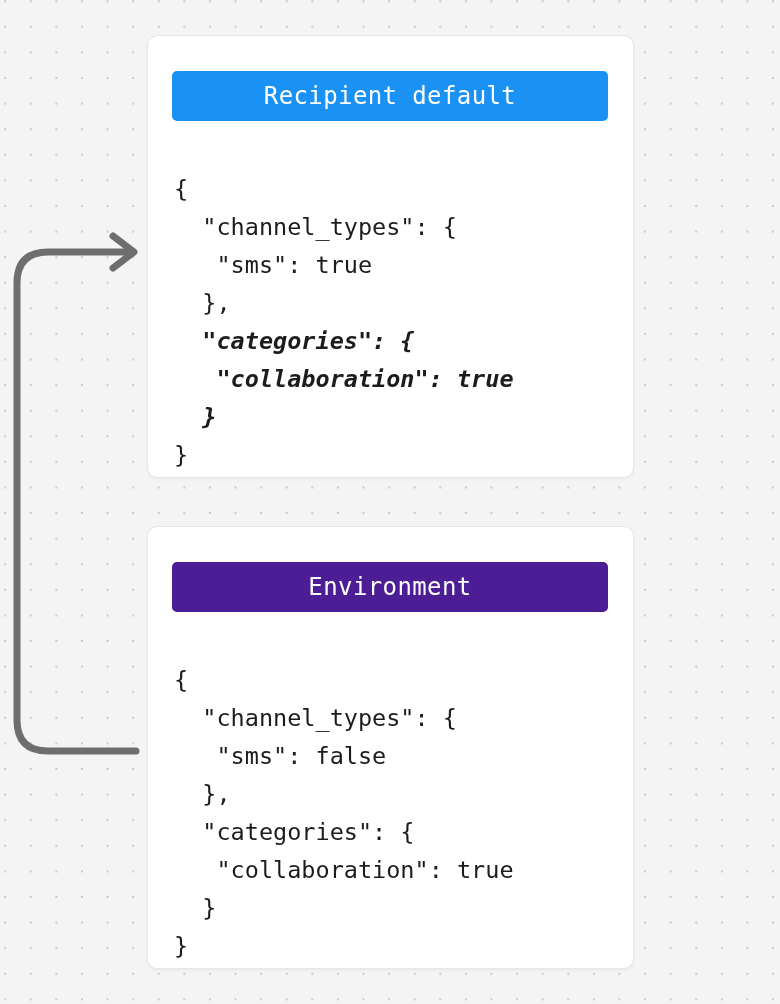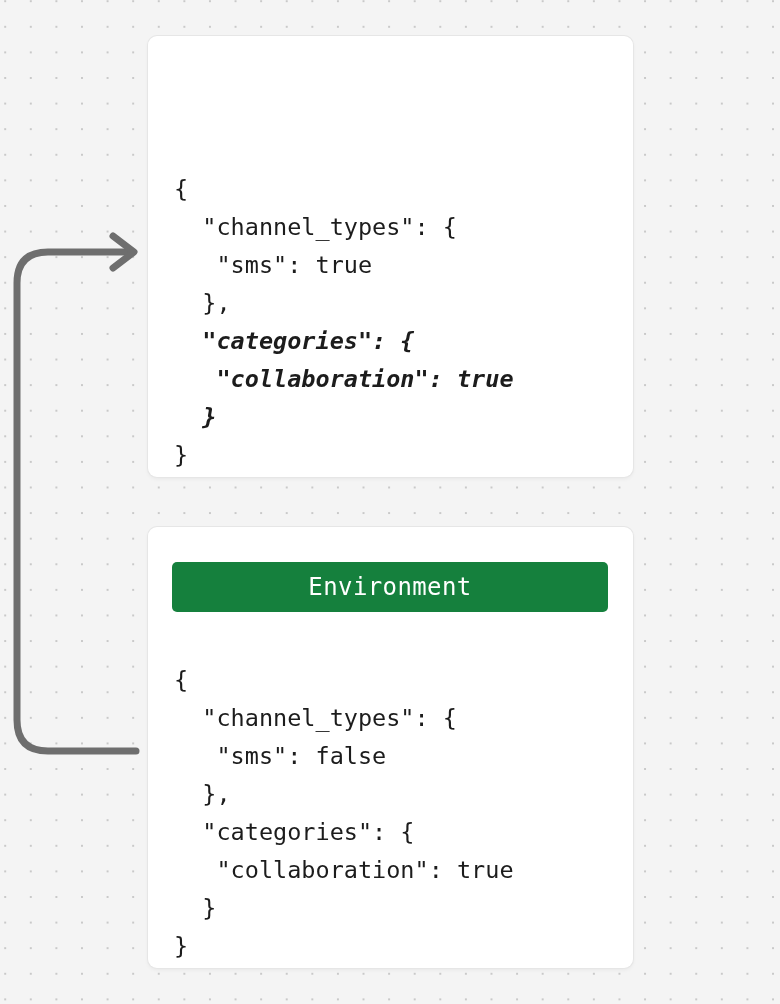--- a/index.html
+++ b/index.html
@@ -82,21 +82,24 @@
 </style>
 </head>
 <body style="background-color: rgb(244, 244, 244); background-image: radial-gradient(circle, rgb(201, 201, 201) 1.1px, rgba(0, 0, 0, 0) 1.2px);">
 
 <svg id="connector" viewBox="0 0 170 560" width="170" height="560">
   <path d="M 136 531 L 48 531 Q 17 531 17 500 L 17 63 Q 17 32 48 32 L 128 32" fill="none" stroke="#6e6e6e" stroke-width="7" stroke-linecap="round" stroke-linejoin="round"></path>
   <path d="M 113 16 L 134 32 L 113 48" fill="none" stroke="#6e6e6e" stroke-width="7" stroke-linecap="round" stroke-linejoin="round"></path>
 </svg>
 
 <div class="card" id="card-recipient-default">
+  <div class="card-header" style="background: rgb(26, 146, 245); color: rgb(255, 255, 255);">
+    <span>Recipient default</span>
+  </div>
   <pre class="code-block"><span class="code-line">{</span><span class="code-line">  "channel_types": {</span><span class="code-line">   "sms": true</span><span class="code-line">  },</span><span class="code-line em">  "categories": {</span><span class="code-line em">   "collaboration": true</span><span class="code-line em">  }</span><span class="code-line">}</span></pre>
 </div>
 
 <div class="card" id="card-environment">
-  <div class="card-header" style="background: #15803d; color: rgb(255, 255, 255);">
+  <div class="card-header" style="background: #4c1d95; color: rgb(255, 255, 255);">
     <span>Environment</span>
   </div>
   <pre class="code-block"><span class="code-line">{</span><span class="code-line">  "channel_types": {</span><span class="code-line">   "sms": false</span><span class="code-line">  },</span><span class="code-line">  "categories": {</span><span class="code-line">   "collaboration": true</span><span class="code-line">  }</span><span class="code-line">}</span></pre>
 </div>
 
 </body></html>

